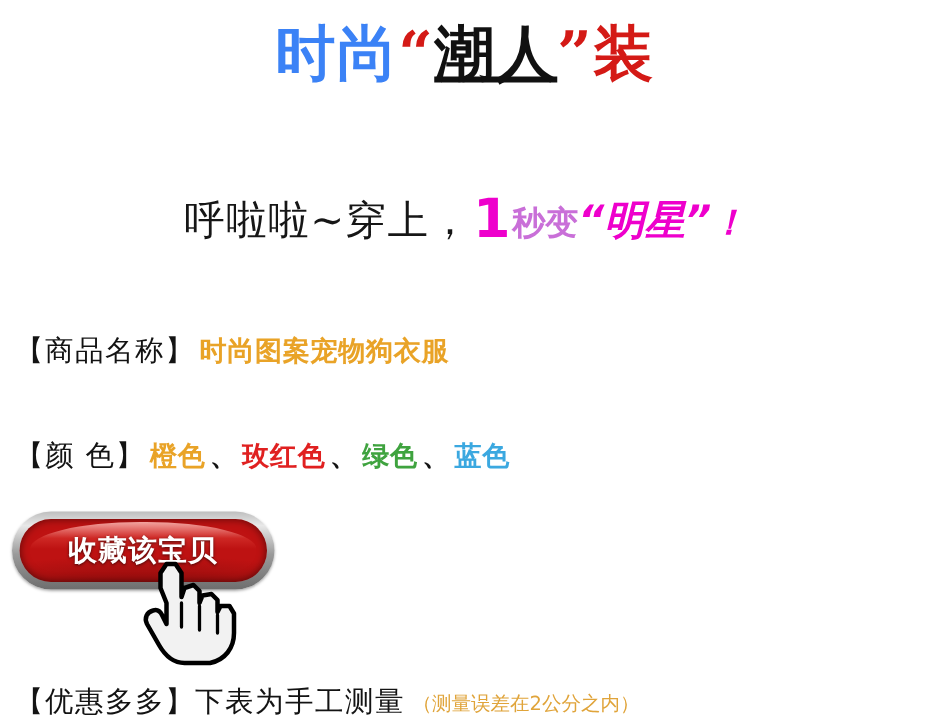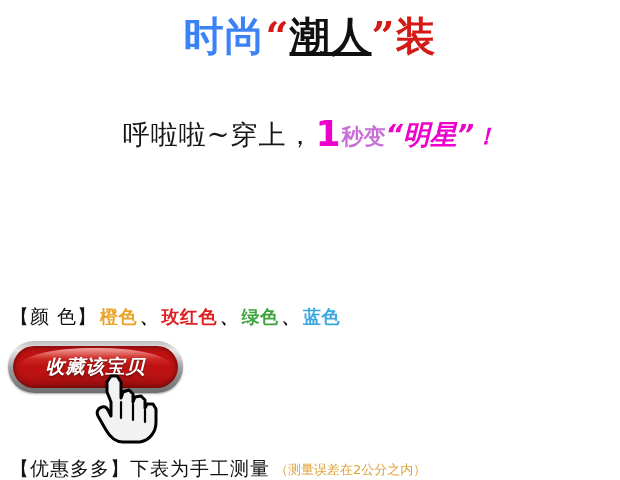--- a/index.html
+++ b/index.html
@@ -38,21 +38,21 @@
     white-space: nowrap;
   }
   .t-orange { color: #3b82f6; }
   .t-red    { color: #D41A16; }
   .t-black  { color: #111111; text-decoration: underline; }
   .t-quote  { font-family: "DejaVu Serif", "Liberation Serif", serif; font-weight: 700; }
 
   
   .slogan {
     position: absolute;
-    top: 112px;
+    top: 125px;
     left: 0;
     width: 620px;
     text-align: center;
     white-space: nowrap;
     line-height: 44px;
   }
   .slogan .s-black {
     font-size: 27px;
     color: #161616;
     font-family: "DejaVu Serif", "Liberation Serif", serif;
@@ -126,21 +126,21 @@
     font-size: 19px;
     line-height: 26px;
     font-family: "DejaVu Serif", "Liberation Serif", serif;
     color: #131313;
   }
   .spec .lbl { font-weight: 400; letter-spacing: 1px; color: #131313; }
   .spec .val { font-family: "DejaVu Sans", "Liberation Sans", sans-serif; font-weight: 700; font-size: 18px; letter-spacing: 0.5px; margin-left: 3px; }
 
   #spec-name  { top: 221px; }
   #spec-mat   { top: 256px; }
-  #spec-color { top: 303px; }
+  #spec-color { top: 291px; }
 
   .c-orange { color: #E9A327; }
   .c-blue   { color: #1F2FC0; }
   .c-rose   { color: #E02020; }
   .c-green  { color: #3FA33F; }
   .c-ltblue { color: #3BA8E0; }
   .c-sep    { color: #131313; font-family: "DejaVu Serif","Liberation Serif",serif; font-weight: 400; }
 
   
   .fav-wrap {
@@ -185,21 +185,20 @@
     inset: 0;
     display: flex;
     align-items: center;
     justify-content: center;
     color: #ffffff;
     font-size: 19px;
     font-weight: 700;
     letter-spacing: 1px;
     text-shadow: 0 1px 2px rgba(0,0,0,.6);
     font-family: "DejaVu Sans", "Liberation Sans", sans-serif;
-    font-style: italic;
   }
 
   .cursor-hand {
     position: absolute;
     top: 372px;
     left: 95px;
     width: 66px;
     height: 72px;
     pointer-events: none;
   }
@@ -233,20 +232,23 @@
 
   <div class="title">
     <span class="t-orange">时尚</span><span class="t-red t-quote">“</span><span class="t-black">潮人</span><span class="t-red t-quote">”</span><span class="t-red">装</span>
   </div>
 
   <div class="slogan">
     <span class="s-black">呼啦啦~穿上，</span><span class="s-one">1</span><span class="s-mid">秒变</span><span class="s-star">“</span><span class="s-star">明星</span><span class="s-star">”</span><span class="s-bang">！</span>
   </div>
 
 
+  <div class="spec" id="spec-name">
+    <span class="lbl">【商品名称】</span><span class="val c-orange">时尚图案宠物狗衣服</span>
+  </div>
 
 
   <div class="spec" id="spec-color">
     <span class="lbl">【颜 色】</span><span class="val c-orange">橙色</span><span class="val c-sep">、</span><span class="val c-rose">玫红色</span><span class="val c-sep">、</span><span class="val c-green">绿色</span><span class="val c-sep">、</span><span class="val c-ltblue">蓝色</span>
   </div>
 
   <div class="fav-wrap">
     <div class="fav-btn">
       <div class="fav-inner">
         <div class="fav-gloss"></div>

